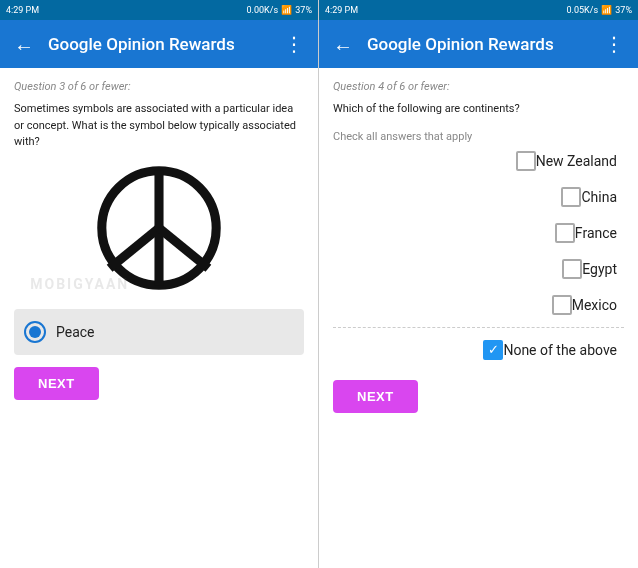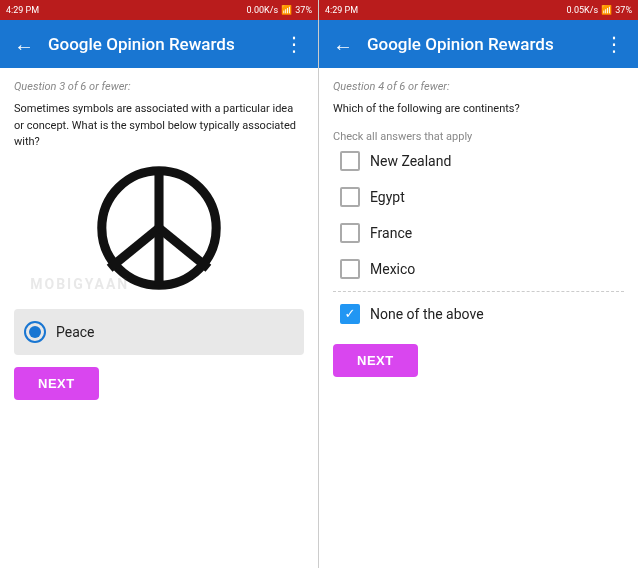--- a/index.html
+++ b/index.html
@@ -21,21 +21,21 @@
       overflow: hidden;
     }
 
     .phone-panel:first-child {
       border-right: 1px solid #ccc;
     }
 
     
     .status-bar {
       height: 20px;
-      background: #b91c1c;
+      background: #0369a1;
       display: flex;
       align-items: center;
       justify-content: space-between;
       padding: 0 6px;
       font-size: 9px;
       color: #fff;
     }
     .status-left { display: flex; align-items: center; gap: 3px; }
     .status-right { display: flex; align-items: flex-start; gap: 3px; }
 
@@ -175,23 +175,23 @@
     
     .check-instruction {
       font-size: 11px;
       color: #888;
       margin-bottom: 0;
     }
 
     .checkbox-option {
       display: flex;
       align-items: center;
-      gap: 10px;
       padding: 8px 7px;
       cursor: pointer;
+      justify-content: flex-end;
     }
     .checkbox-box {
       width: 20px;
       height: 20px;
       border: 2px solid #aaa;
       border-radius: 2px;
       display: flex;
       align-items: center;
       justify-content: center;
       flex-shrink: 0;
@@ -306,29 +306,33 @@
     <div class="check-instruction">Check all answers that apply</div>
 
     
     <div>
 
       <div class="checkbox-option">
         <div class="checkbox-box"></div>
         <span class="checkbox-label">New Zealand</span>
       </div>
 
+      <div class="checkbox-option">
+        <div class="checkbox-box"></div>
+        <span class="checkbox-label">China</span>
+      </div>
+
+      <div class="checkbox-option">
+        <div class="checkbox-box"></div>
+        <span class="checkbox-label">France</span>
+      </div>
 
       <div class="checkbox-option">
         <div class="checkbox-box"></div>
         <span class="checkbox-label">Egypt</span>
-      </div>
-
-      <div class="checkbox-option">
-        <div class="checkbox-box"></div>
-        <span class="checkbox-label">France</span>
       </div>
 
       <div class="checkbox-option">
         <div class="checkbox-box"></div>
         <span class="checkbox-label">Mexico</span>
       </div>
 
       <hr class="divider">
 
       <div class="checkbox-option">

